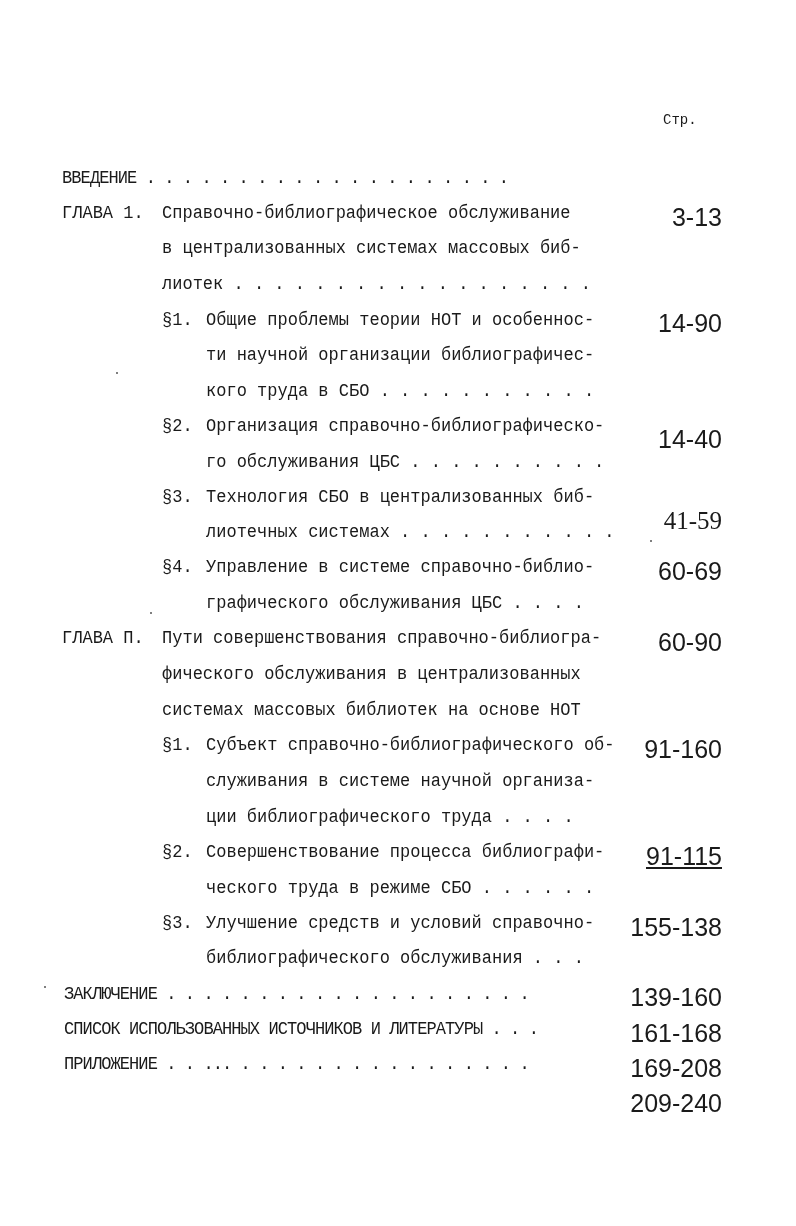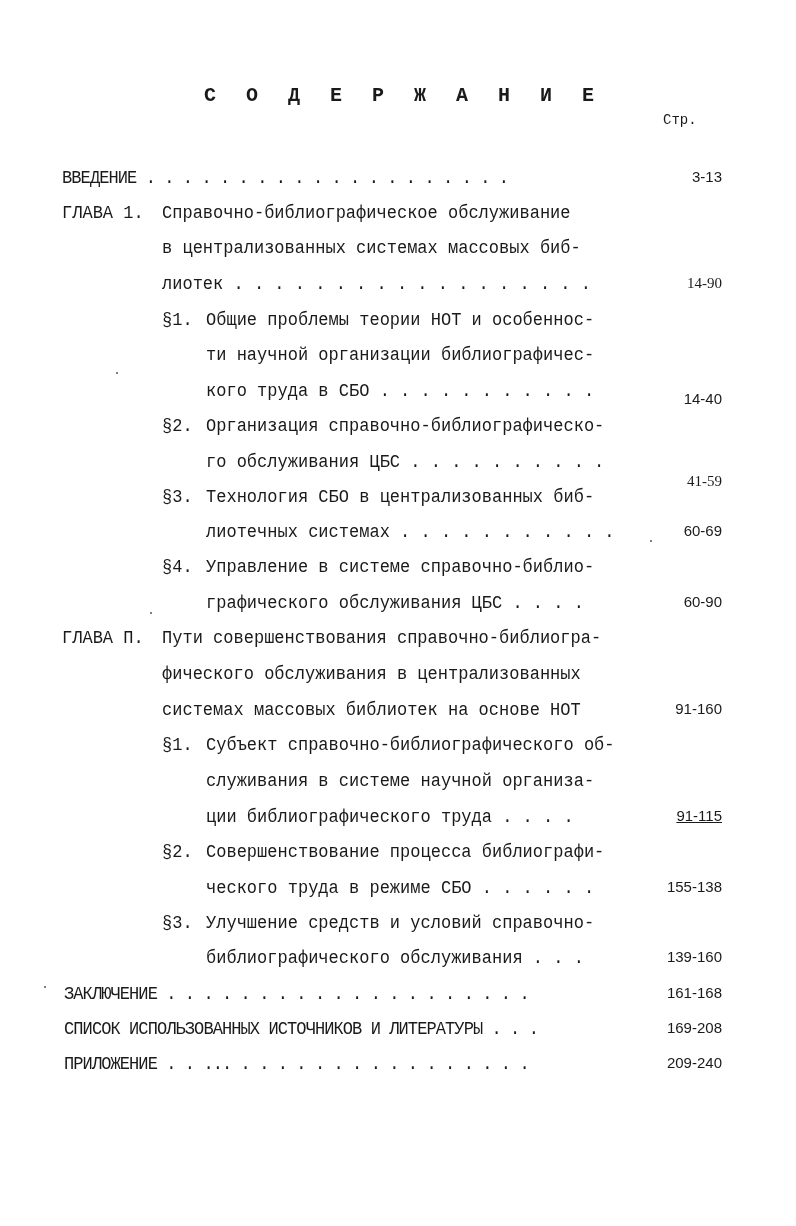--- a/index.html
+++ b/index.html
@@ -15,42 +15,42 @@
       font-family: "Liberation Mono", monospace;
     }
     .str-label {
       position: absolute; left: 663px; top: 112px; font-size: 14px;
     }
     .line {
       position: absolute; font-size: 18.5px; white-space: pre; line-height: 22px;
       transform: scaleX(0.92); transform-origin: left center;
     }
     .page-num {
-      position: absolute; font-size: 15px; white-space: pre; line-height: 22px;
+      position: absolute; font-size: 25px; white-space: pre; line-height: 22px;
       text-align: right; width: 110px; left: 612px;
       font-family: "Liberation Sans", sans-serif;
+      margin-top: 40px;
     }
     .caps { letter-spacing: -1px; }
     .speck { position: absolute; width: 2px; height: 2px; background: #555; border-radius: 1px; }
   </style>
 </head>
 <body>
 
 <div class="page">
-  <div class="title">С О Д Е Р Ж А Н И Е</div>
   <div class="str-label">Стр.</div>
 
   <div class="line caps" style="left:62px; top:168px;">ВВЕДЕНИЕ . . . . . . . . . . . . . . . . . . . .</div>
   <div class="page-num" style="top:166px;">3-13</div>
 
   <div class="line" style="left:62px; top:203px;">ГЛАВА 1.</div>
   <div class="line" style="left:162px; top:203px;">Справочно-библиографическое обслуживание</div>
   <div class="line" style="left:162px; top:238px;">в централизованных системах массовых биб-</div>
   <div class="line" style="left:162px; top:274px;">лиотек . . . . . . . . . . . . . . . . . .</div>
-  <div class="page-num" style="top:272px;font-family:Liberation Serif, serif;">14-90</div>
+  <div class="page-num" style="top:272px;">14-90</div>
 
   <div class="line" style="left:162px; top:310px;">§1.</div>
   <div class="line" style="left:206px; top:310px;">Общие проблемы теории НОТ и особеннос-</div>
   <div class="line" style="left:206px; top:345px;">ти научной организации библиографичес-</div>
   <div class="line" style="left:206px; top:381px;">кого труда в СБО . . . . . . . . . . .</div>
   <div class="page-num" style="top:388px;">14-40</div>
 
   <div class="line" style="left:162px; top:416px;">§2.</div>
   <div class="line" style="left:206px; top:416px;">Организация справочно-библиографическо-</div>
   <div class="line" style="left:206px; top:452px;">го обслуживания ЦБС . . . . . . . . . .</div>

